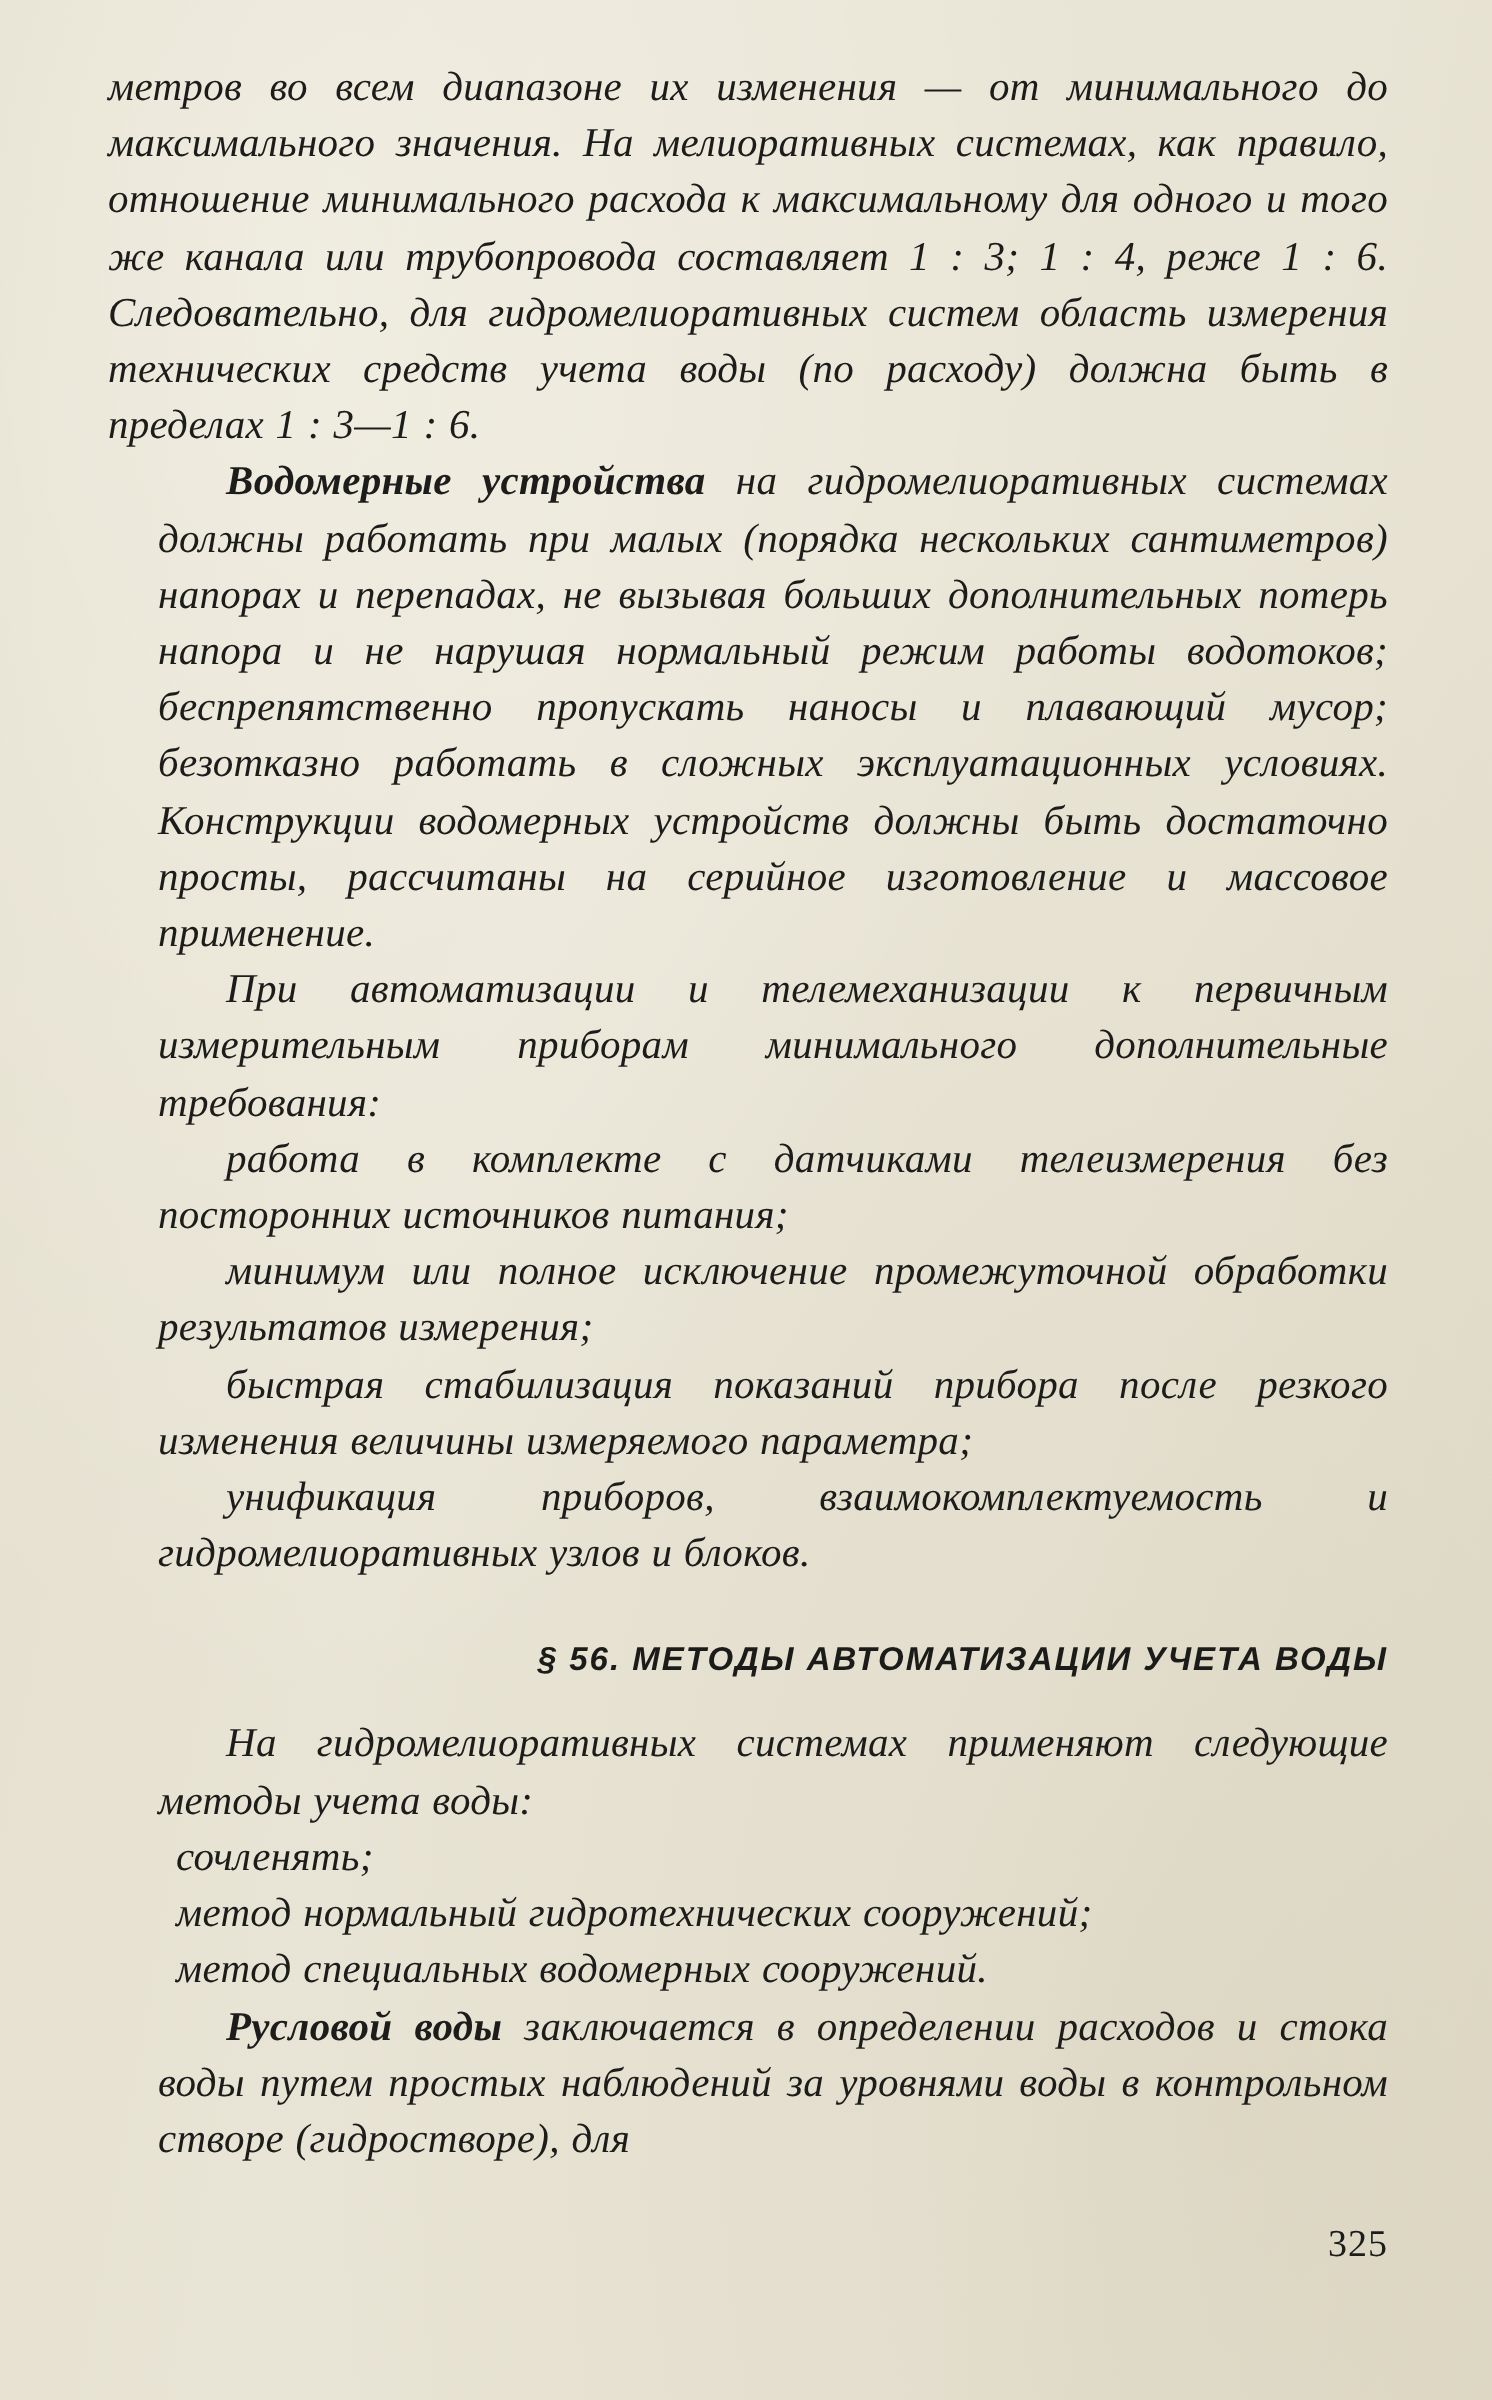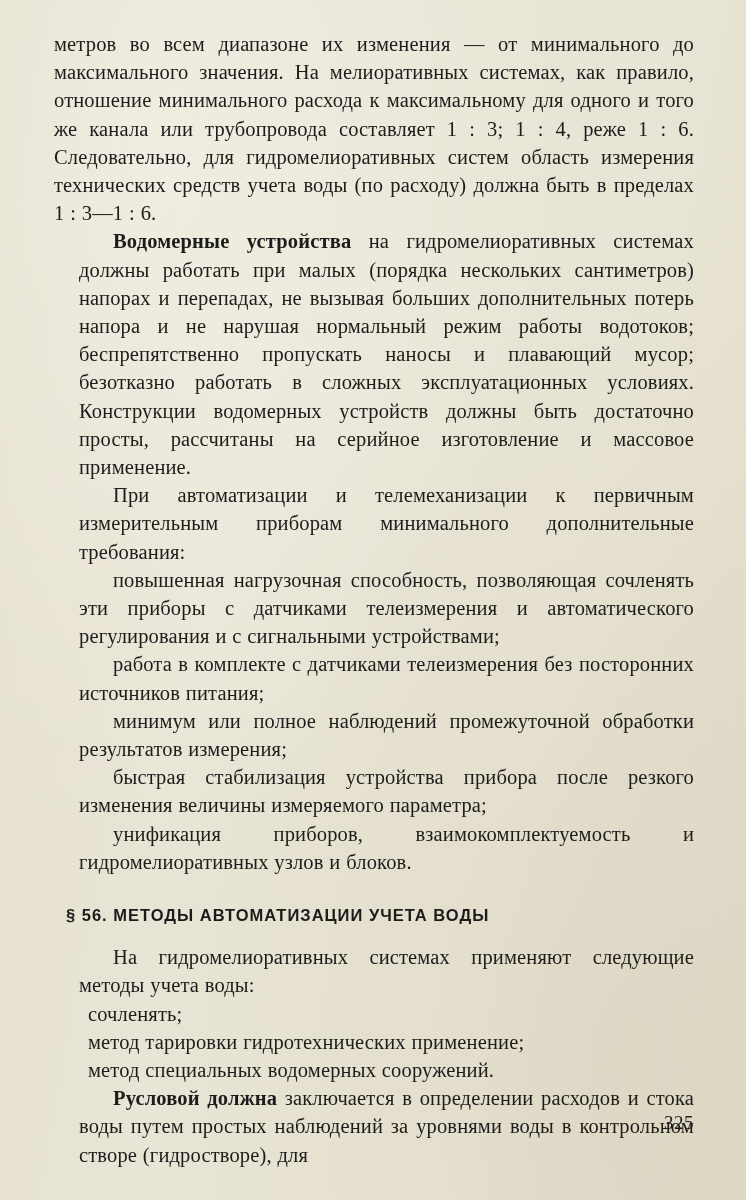--- a/index.html
+++ b/index.html
@@ -29,20 +29,21 @@
       radial-gradient(ellipse at 20% 12%, rgba(255,255,250,0.38), rgba(255,255,250,0) 48%),
       radial-gradient(ellipse at 82% 88%, rgba(190,180,150,0.22), rgba(190,180,150,0) 55%),
       linear-gradient(100deg, rgba(214,206,182,0.30) 0%, rgba(236,232,218,0.0) 35%, rgba(236,232,218,0.0) 70%, rgba(206,198,172,0.25) 100%);
     pointer-events: none;
   }
   .content {
     position: absolute;
     left: 54px;
     top: 30px;
     width: 640px;
+    font-style: italic;
   }
   p {
     margin: 0;
     font-size: 20.5px;
     line-height: 28.2px;
     color: #1c1c1a;
     text-align: justify;
     text-justify: inter-word;
     letter-spacing: 0.15px;
     word-spacing: 0.5px;
@@ -56,20 +57,21 @@
   }
   .heading {
     margin-top: 30px;
     margin-bottom: 18px;
     padding-left: 12px;
     font-family: "Liberation Sans", sans-serif;
     font-weight: bold;
     font-size: 16.5px;
     letter-spacing: 1.0px;
     color: #1b1b19;
+    text-align: right;
   }
   .pagenum {
     position: absolute;
     right: 52px;
     bottom: 66px;
     font-size: 19px;
     color: #1c1c1a;
     font-family: "Liberation Serif", serif;
     letter-spacing: 0.5px;
     text-align: center;
@@ -86,38 +88,37 @@
 
 <div class="page">
   <div class="content">
 
     <p class="para-block">метров во всем диапазоне их изменения — от минимального до максимального значения. На мелиоративных системах, как правило, отношение минимального расхода к максимальному для одного и того же канала или трубопровода составляет 1 : 3; 1 : 4, реже 1 : 6. Следовательно, для гидромелиоративных систем область измерения технических средств учета воды (по расходу) должна быть в пределах 1 : 3—1 : 6.</p>
 
     <p class="para-block indent"><b>Водомерные устройства</b><span> на гидромелиоративных системах должны работать при малых (порядка нескольких сантиметров) напорах и перепадах, не вызывая больших дополнительных потерь напора и не нарушая нормальный режим работы водотоков; беспрепятственно пропускать наносы и плавающий мусор; безотказно работать в сложных эксплуатационных условиях. Конструкции водомерных устройств должны быть достаточно просты, рассчитаны на серийное изготовление и массовое применение.</span></p>
 
     <p class="para-block indent">При автоматизации и телемеханизации к первичным измерительным приборам минимального дополнительные требования:</p>
 
-    <p class="para-block indent">повышенная нагрузочная способность, позволяющая сочленять эти приборы с датчиками телеизмерения и автоматического регулирования и с сигнальными устройствами;</p>
 
     <p class="para-block indent">работа в комплекте с датчиками телеизмерения без посторонних источников питания;</p>
 
-    <p class="para-block indent">минимум или полное наблюдений промежуточной обработки результатов измерения;</p>
+    <p class="para-block indent">минимум или полное исключение промежуточной обработки результатов измерения;</p>
 
-    <p class="para-block indent">быстрая стабилизация устройства прибора после резкого изменения величины измеряемого параметра;</p>
+    <p class="para-block indent">быстрая стабилизация показаний прибора после резкого изменения величины измеряемого параметра;</p>
 
     <p class="para-block indent">унификация приборов, взаимокомплектуемость и гидромелиоративных узлов и блоков.</p>
 
     <div class="heading">§ 56. МЕТОДЫ АВТОМАТИЗАЦИИ УЧЕТА ВОДЫ</div>
 
     <p class="para-block indent">На гидромелиоративных системах применяют следующие методы учета воды:</p>
 
     <p class="para-block list-line">сочленять;</p>
 
-    <p class="para-block list-line">метод тарировки гидротехнических применение;</p>
+    <p class="para-block list-line">метод нормальный гидротехнических сооружений;</p>
 
     <p class="para-block list-line">метод специальных водомерных сооружений.</p>
 
-    <p class="para-block indent"><b>Русловой должна</b><span> заключается в определении расходов и стока воды путем простых наблюдений за уровнями воды в контрольном створе (гидростворе), для</span></p>
+    <p class="para-block indent"><b>Русловой воды</b><span> заключается в определении расходов и стока воды путем простых наблюдений за уровнями воды в контрольном створе (гидростворе), для</span></p>
 
   </div>
 
   <div class="pagenum">325</div>
 </div>
 
 </body></html>

